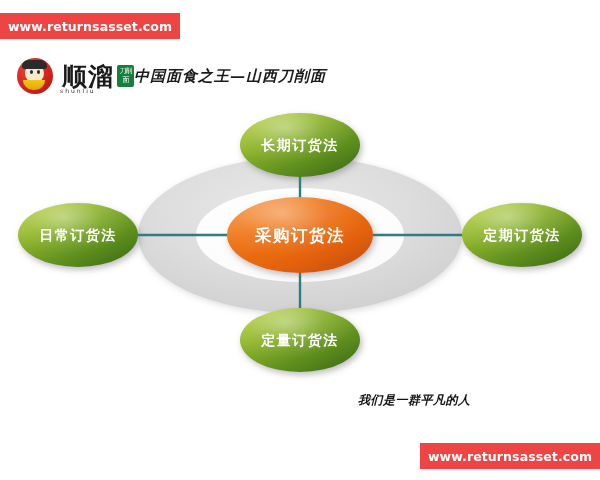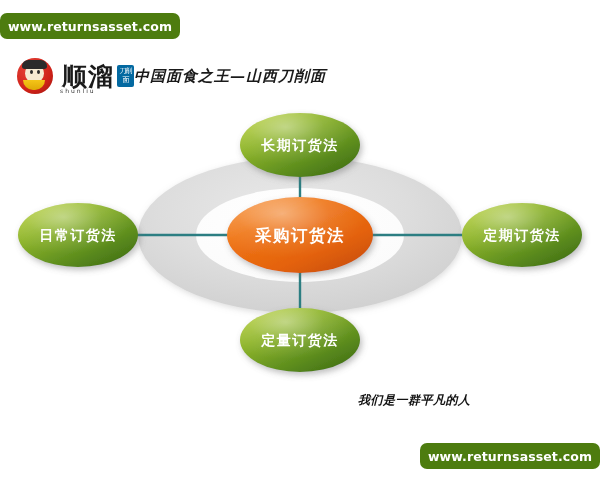--- a/index.html
+++ b/index.html
@@ -19,30 +19,29 @@
   #slide {
     position: absolute;
     left: 0; top: 0;
     width: 600px; height: 480px;
     background: #ffffff;
   }
 
   
   .wm-bar {
     position: absolute;
-    background: #4d7c0f;
+    background: #ef4444;
     display: flex;
     align-items: center;
     justify-content: center;
     color: #ffffff;
     font-size: 12.5px;
     font-weight: bold;
     letter-spacing: 0.1px;
     white-space: nowrap;
-    border-radius: 7px;
   }
   #wm-top {
     left: 0px;
     top: 13px;
     width: 180px;
     height: 26px;
   }
   #wm-bottom {
     left: 420px;
     top: 443px;
@@ -108,21 +107,21 @@
     font-weight: bold;
     color: #1a1a1a;
     line-height: 1;
     letter-spacing: 1px;
   }
   #brand-seal {
     margin-left: 3px;
     width: 17px;
     height: 22px;
     border-radius: 2px;
-    background: #0369a1;
+    background: #15803d;
     color: #ffffff;
     font-size: 7px;
     line-height: 9px;
     text-align: center;
     padding-top: 2px;
     box-sizing: border-box;
     letter-spacing: -1px;
   }
   #brand-pinyin {
     position: absolute;

